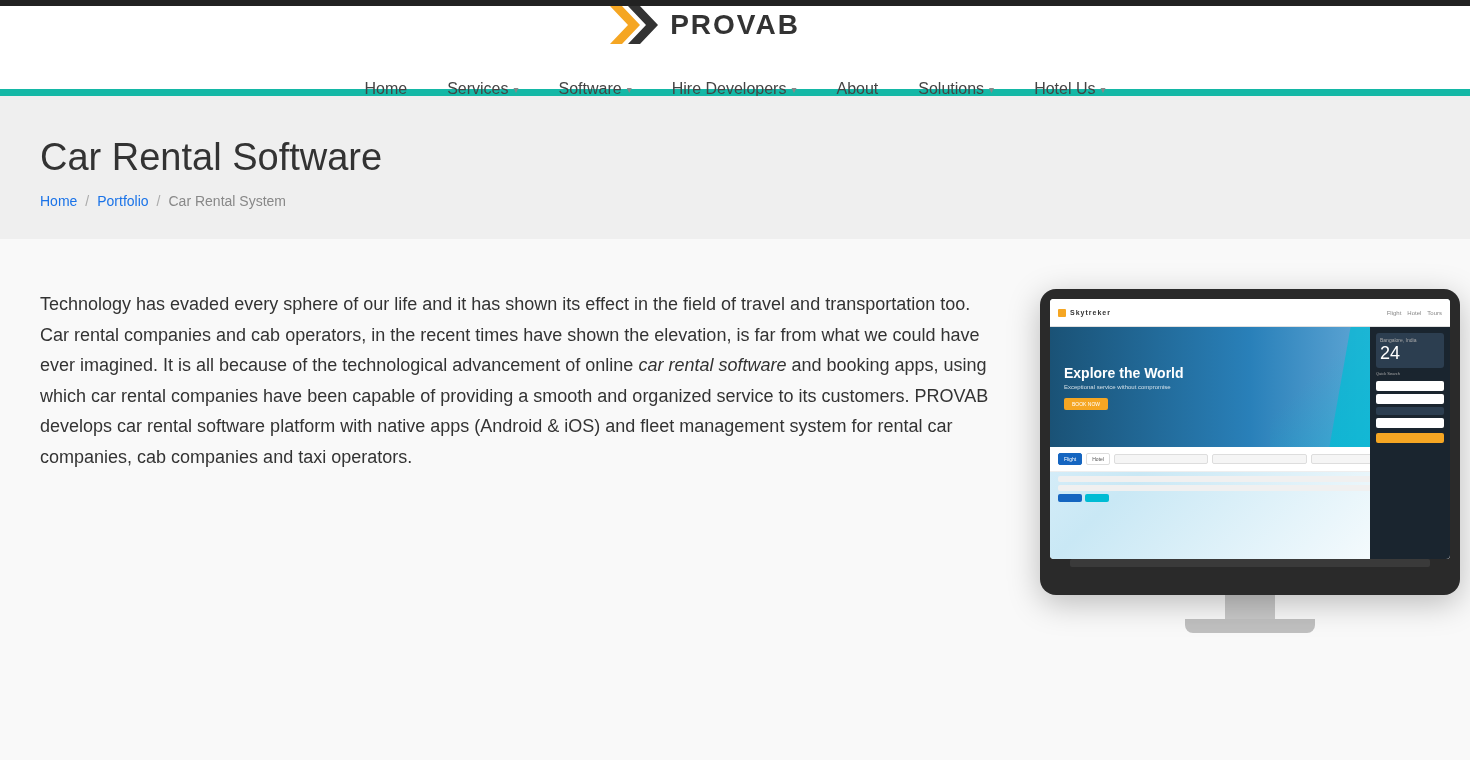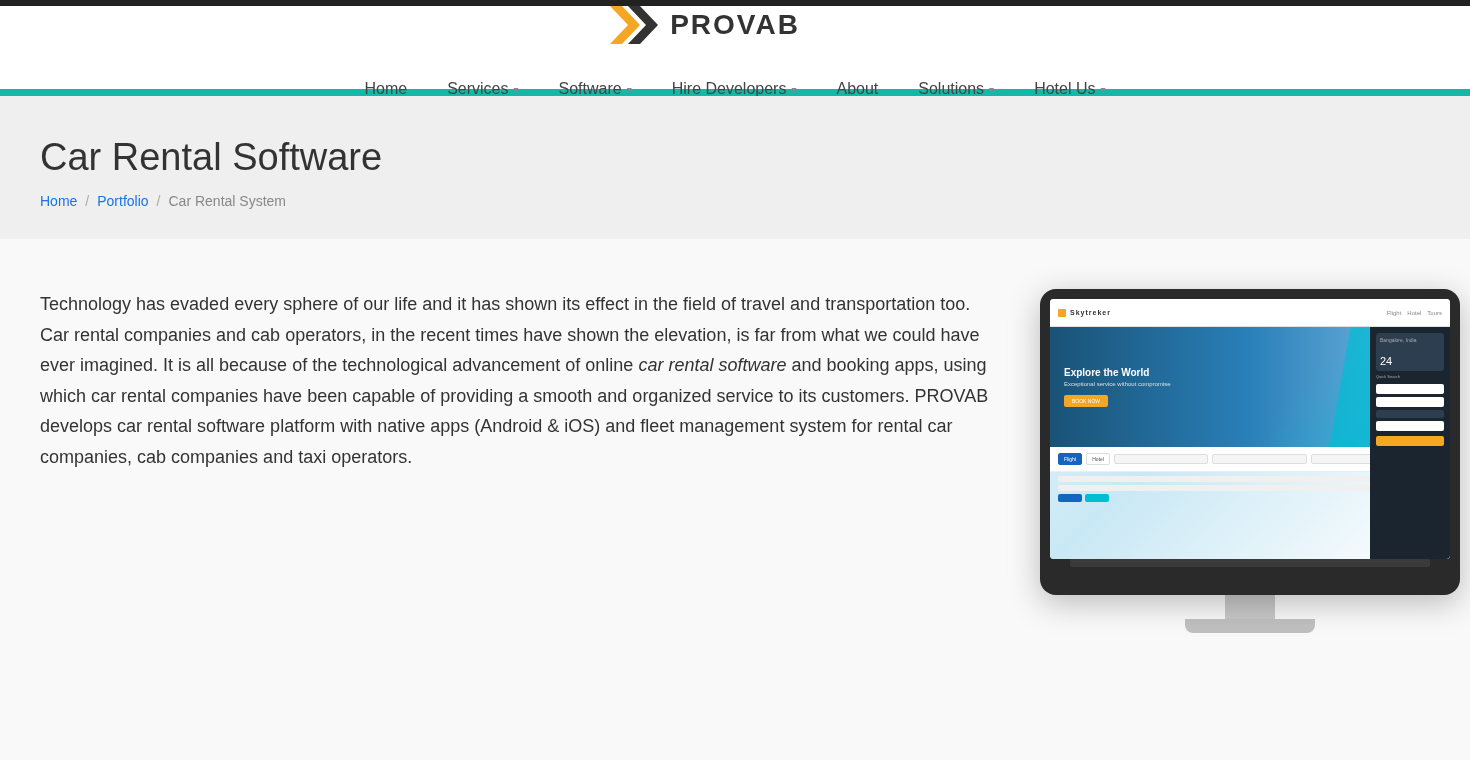--- a/index.html
+++ b/index.html
@@ -278,21 +278,21 @@
       opacity: 0.7;
       border-radius: 4px;
     }
 
     .screen-hero-text {
       position: relative;
       z-index: 2;
     }
 
     .screen-hero-title {
-      font-size: 10px;
+      font-size: 14px;
       font-weight: 700;
       color: #fff;
       margin-bottom: 3px;
     }
 
     .screen-hero-sub {
       font-size: 6px;
       color: rgba(255,255,255,0.8);
     }
 
@@ -390,24 +390,23 @@
 
     .screen-weather {
       background: #2c3e50;
       border-radius: 3px;
       padding: 4px;
       color: #fff;
       font-size: 5px;
     }
 
     .screen-weather-temp {
-      font-size: 11px;
+      font-size: 18px;
       font-weight: 300;
       color: #fff;
-      margin-top: 12px;
     }
 
     .screen-sidebar-label {
       font-size: 4px;
       color: #aaa;
       margin-bottom: 2px;
     }
 
     .screen-sidebar-item {
       height: 8px;

